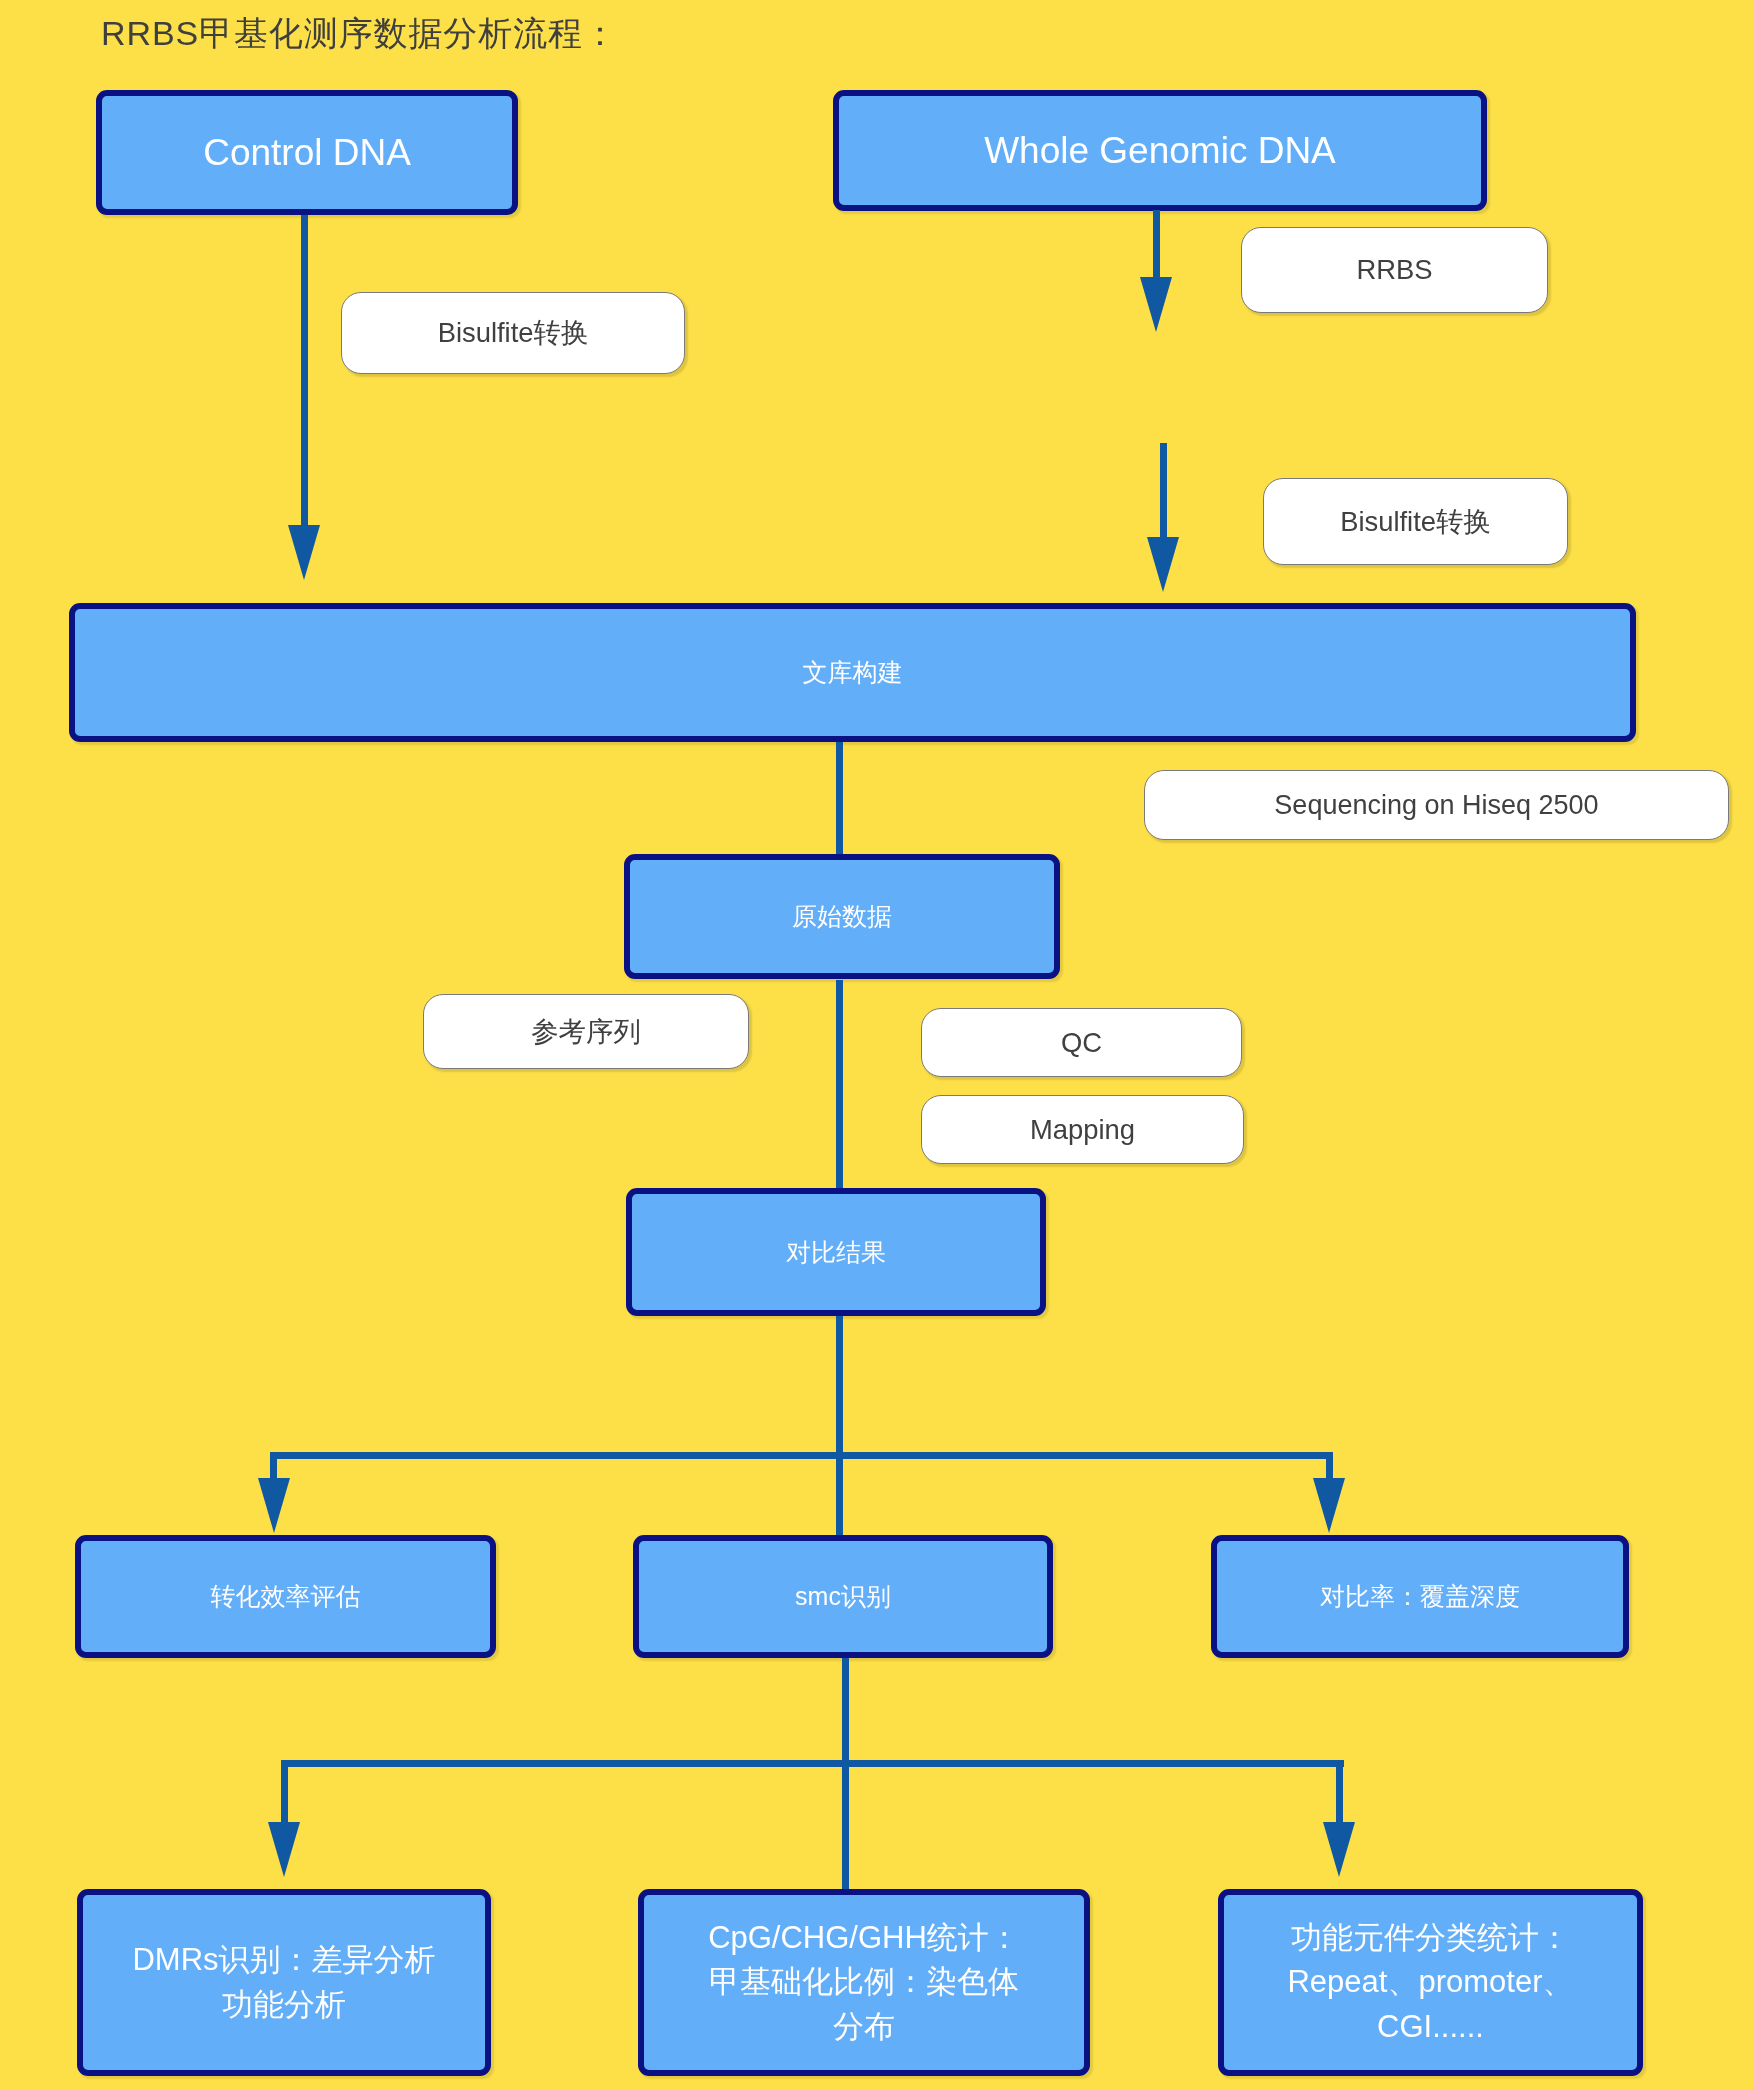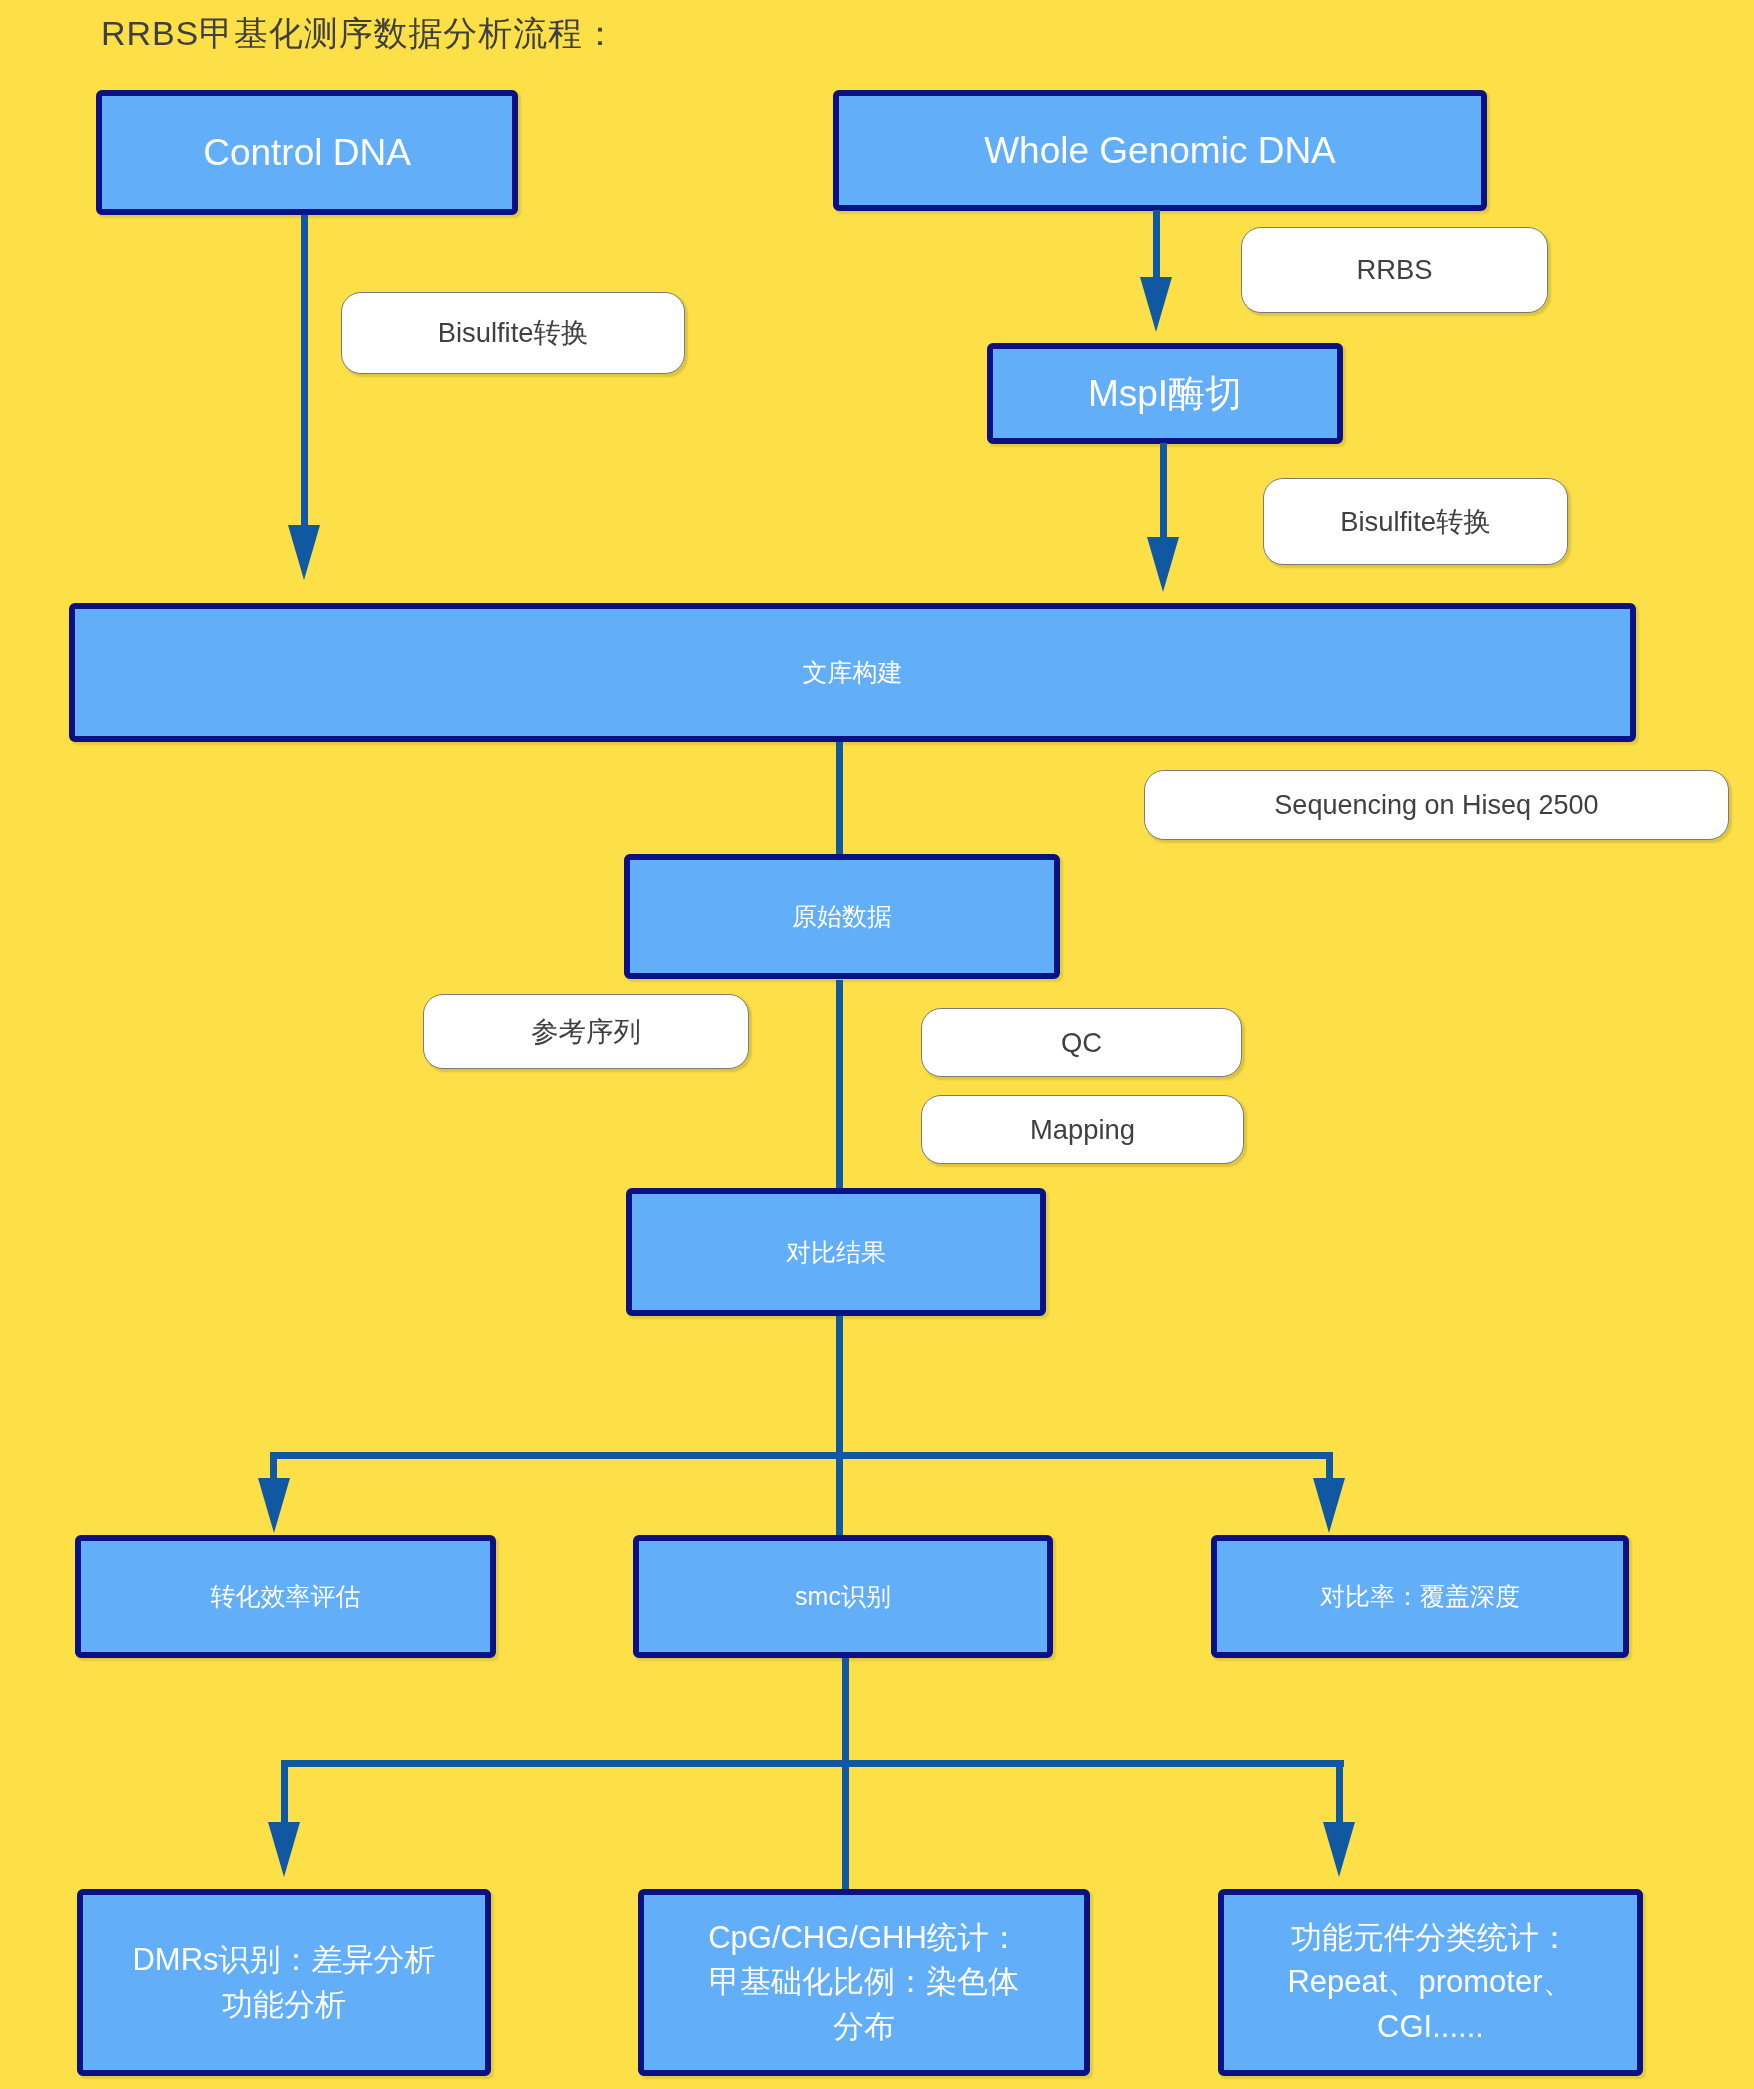--- a/index.html
+++ b/index.html
@@ -5,21 +5,21 @@
   html,body{margin:0;padding:0;background:#ffffff;}
   body{font-family:"Liberation Sans","DejaVu Sans",sans-serif;}
   #canvas{position:relative;width:1754px;height:2090px;background:#fde047;overflow:hidden;}
 
   .title{position:absolute;color:#3f3f3f;font-size:34px;letter-spacing:0.9px;}
 
   .bnode{
     position:absolute;
     background:#63aef8;
     border:6.4px solid #0a1283;
-    border-radius:6px;
+    border-radius:11px;
     color:#ffffff;
     display:flex;align-items:center;justify-content:center;
     text-align:center;
     box-sizing:border-box;
     box-shadow:2.7px 2.7px 1.8px rgba(0,0,0,0.10);
   }
   .wlabel{
     position:absolute;
     background:#ffffff;
     border:1.8px solid #7a7a7a;
@@ -66,23 +66,20 @@
   <div class="arrow-down" style="left:1140px;top:277px;"></div>
 
   <div class="wlabel fs30" style="left:341px;top:292px;width:344px;height:82px;">
     <span>Bisulfite转换</span>
   </div>
 
   <div class="wlabel fs30" style="left:1241px;top:227px;width:307px;height:86px;">
     <span>RRBS</span>
   </div>
 
-  <div class="bnode fs40" style="left:987px;top:343px;width:356px;height:101px;">
-    <span>MspI酶切</span>
-  </div>
 
   <div class="line" style="left:1160px;top:443px;width:7.3px;height:96px;"></div>
   <div class="arrow-down" style="left:1147px;top:537px;"></div>
 
   <div class="wlabel fs30" style="left:1263px;top:478px;width:305px;height:87px;">
     <span>Bisulfite转换</span>
   </div>
 
   <div class="bnode fs36" style="left:69px;top:603px;width:1567px;height:139px;">
     <span>文库构建</span>

